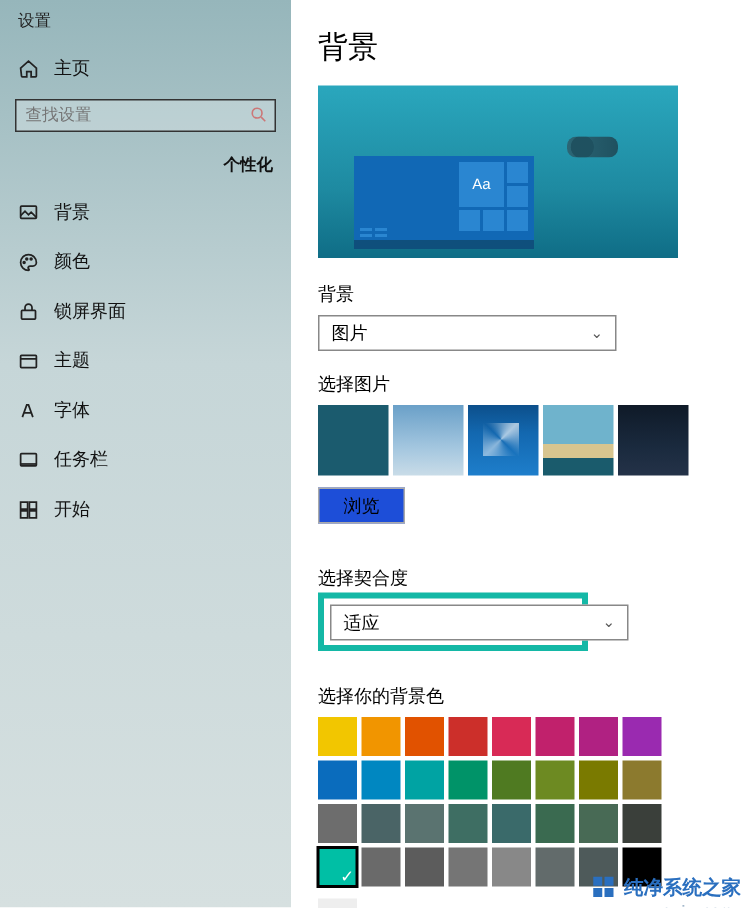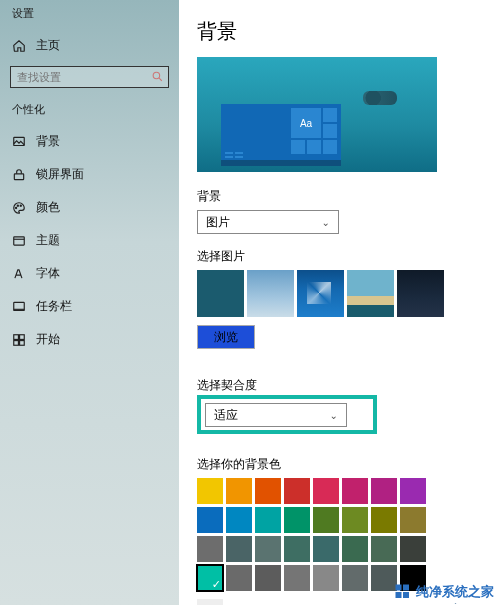--- a/index.html
+++ b/index.html
@@ -1,39 +1,39 @@
 <!DOCTYPE html>
 <html><head>
 <meta charset="utf-8">
 <style>
   * { margin: 0; padding: 0; box-sizing: border-box; font-family: "Microsoft YaHei", "Segoe UI", sans-serif; }
   body { width: 500px; height: 605px; overflow: hidden; position: relative; background: #fff; }
   .app { display: flex; width: 500px; height: 605px; }
-  .sidebar { width: 179px; background: linear-gradient(#96b6bb, #c6d6d8 40%, #d6e0e0); padding: 6px 0 16px 0; color: #111; font-size: 12px; }
+  .sidebar { width: 194px; background: linear-gradient(#96b6bb, #c6d6d8 40%, #d6e0e0); padding: 6px 0 16px 0; color: #111; font-size: 12px; }
   .sidebar .title { font-size: 11px; padding: 0 12px 10px 12px; color: #222; }
   .home-row { display: flex; align-items: center; padding: 6px 12px; gap: 10px; }
   .search-wrap { margin: 6px 10px 12px 10px; position: relative; }
   .search { width: 100%; height: 22px; border: 1px solid #333; background: rgba(255,255,255,0.25); padding: 0 22px 0 6px; font-size: 11px; outline: none; }
   .search-icon { position: absolute; right: 5px; top: 4px; color: #c77; }
-  .section-label { padding: 2px 12px 8px 12px; font-size: 11px; font-weight: normal; }
+  .section-label { padding: 2px 12px 8px 12px; font-size: 11px; font-weight: bold; text-align: right; }
   .nav-item { display: flex; align-items: center; gap: 10px; padding: 8px 12px; font-size: 12px; }
   .nav-item .icon { width: 14px; height: 14px; display: inline-flex; align-items: center; justify-content: center; }
   .main { flex: 1; padding: 18px 18px 0 18px; position: relative; overflow: auto; }
   .page-title { font-size: 20px; font-weight: 500; margin-bottom: 12px; }
   .preview { width: 240px; height: 115px; background: linear-gradient(#2aa7bd, #1e8aa1 60%, #0f6d86); position: relative; overflow: hidden; margin-bottom: 16px; }
   .preview-swimmer { position: absolute; right: 40px; top: 34px; width: 34px; height: 14px; background: radial-gradient(circle at 30% 50%, #1f5160 30%, transparent 32%), linear-gradient(90deg, #2c6675, #1f5160); border-radius: 6px; }
   .preview-window { position: absolute; left: 8px; bottom: 6px; width: 120px; height: 62px; background: #1168b5; margin-left: 16px; }
   .preview-tiles { position: absolute; right: 4px; top: 4px; display: grid; grid-template-columns: repeat(3,14px); grid-auto-rows: 14px; gap: 2px; }
   .preview-tiles div { background: #2a86d1; }
   .preview-tiles .big { grid-column: span 2; grid-row: span 2; display: flex; align-items: center; justify-content: center; color: #fff; font-size: 10px; }
   .preview-start { position: absolute; left: 4px; bottom: 4px; width: 50px; height: 50px; display: grid; grid-template-columns: repeat(2,8px); gap: 2px; align-content: end; }
   .preview-start div { background: #2a86d1; height: 2px; }
   .preview-taskbar { position: absolute; left: 0; bottom: 0; height: 6px; width: 100%; background: #0f4f7c; }
   .field-label { font-size: 12px; margin-bottom: 5px; margin-top: 6px; }
-  .dropdown { width: 142px; height: 24px; border: 1px solid #888; display: flex; align-items: center; justify-content: space-between; padding: 0 8px; font-size: 12px; background: #fff; text-align: center; }
+  .dropdown { width: 199px; height: 24px; border: 1px solid #888; display: flex; align-items: center; justify-content: space-between; padding: 0 8px; font-size: 12px; background: #fff; text-align: center; }
   .thumbs { display: flex; gap: 3px; margin-top: 4px; }
   .thumb { width: 47px; height: 47px; background: #1b5b6e; }
   .thumb.sky { background: linear-gradient(#6aa0c8, #a3c6df 60%, #c9dce8); }
   .thumb.win { background: linear-gradient(#0c4f8b, #1368b0 40%, #1e7ecb); position: relative; }
   .thumb.win::after { content: ""; position: absolute; left: 10px; top: 12px; width: 24px; height: 22px; background: conic-gradient(from 45deg, rgba(255,255,255,0.65), transparent 25%, rgba(255,255,255,0.5) 50%, transparent 75%, rgba(255,255,255,0.65)); }
   .thumb.beach { background: linear-gradient(#6fb3cc 0 55%, #d8c58f 55% 75%, #1a5b6c 75%); }
   .thumb.night { background: linear-gradient(#0f1a28, #1a2a3e 60%, #243248); }
   .browse-btn { width: 58px; height: 24px; border: 1px solid #aaa; background: #1d4ed8; font-size: 12px; margin-top: 8px; display: flex; align-items: center; justify-content: center; }
   .fit-block { margin-top: 28px; }
   .fit-highlight { border: 4px solid #14b8a6; width: 180px; padding: 4px 12px 3px 4px; margin-top: -4px; }
@@ -78,36 +78,36 @@
           <svg width="14" height="14" viewBox="0 0 24 24" fill="none" stroke="#222" stroke-width="2">
             <rect x="3" y="4" width="18" height="14" rx="1"></rect>
             <path d="M3 15l5-5 4 4 3-3 6 6"></path>
           </svg>
         </span>
       <span>背景</span>
     </div>
     <div class="nav-item">
       <span class="icon">
           <svg width="14" height="14" viewBox="0 0 24 24" fill="none" stroke="#222" stroke-width="2">
-            <rect x="4" y="10" width="16" height="10" rx="1"></rect>
-            <path d="M8 10V7a4 4 0 1 1 8 0v3"></path>
-          </svg>
-        </span>
-      <span>锁屏界面</span>
-    </div>
-    <div class="nav-item">
-      <span class="icon">
-          <svg width="14" height="14" viewBox="0 0 24 24" fill="none" stroke="#222" stroke-width="2">
             <path d="M12 3a9 9 0 1 0 0 18c1 0 1-1 0-2s0-3 2-3h3a4 4 0 0 0 4-4 9 9 0 0 0-9-9z"></path>
             <circle cx="7" cy="12" r="1" fill="#222"></circle>
             <circle cx="10" cy="8" r="1" fill="#222"></circle>
             <circle cx="15" cy="8" r="1" fill="#222"></circle>
           </svg>
         </span>
       <span>颜色</span>
+    </div>
+    <div class="nav-item">
+      <span class="icon">
+          <svg width="14" height="14" viewBox="0 0 24 24" fill="none" stroke="#222" stroke-width="2">
+            <rect x="4" y="10" width="16" height="10" rx="1"></rect>
+            <path d="M8 10V7a4 4 0 1 1 8 0v3"></path>
+          </svg>
+        </span>
+      <span>锁屏界面</span>
     </div>
     <div class="nav-item">
       <span class="icon">
           <svg width="14" height="14" viewBox="0 0 24 24" fill="none" stroke="#222" stroke-width="2">
             <rect x="3" y="5" width="18" height="14" rx="1"></rect>
             <path d="M3 9h18"></path>
           </svg>
         </span>
       <span>主题</span>
     </div>

